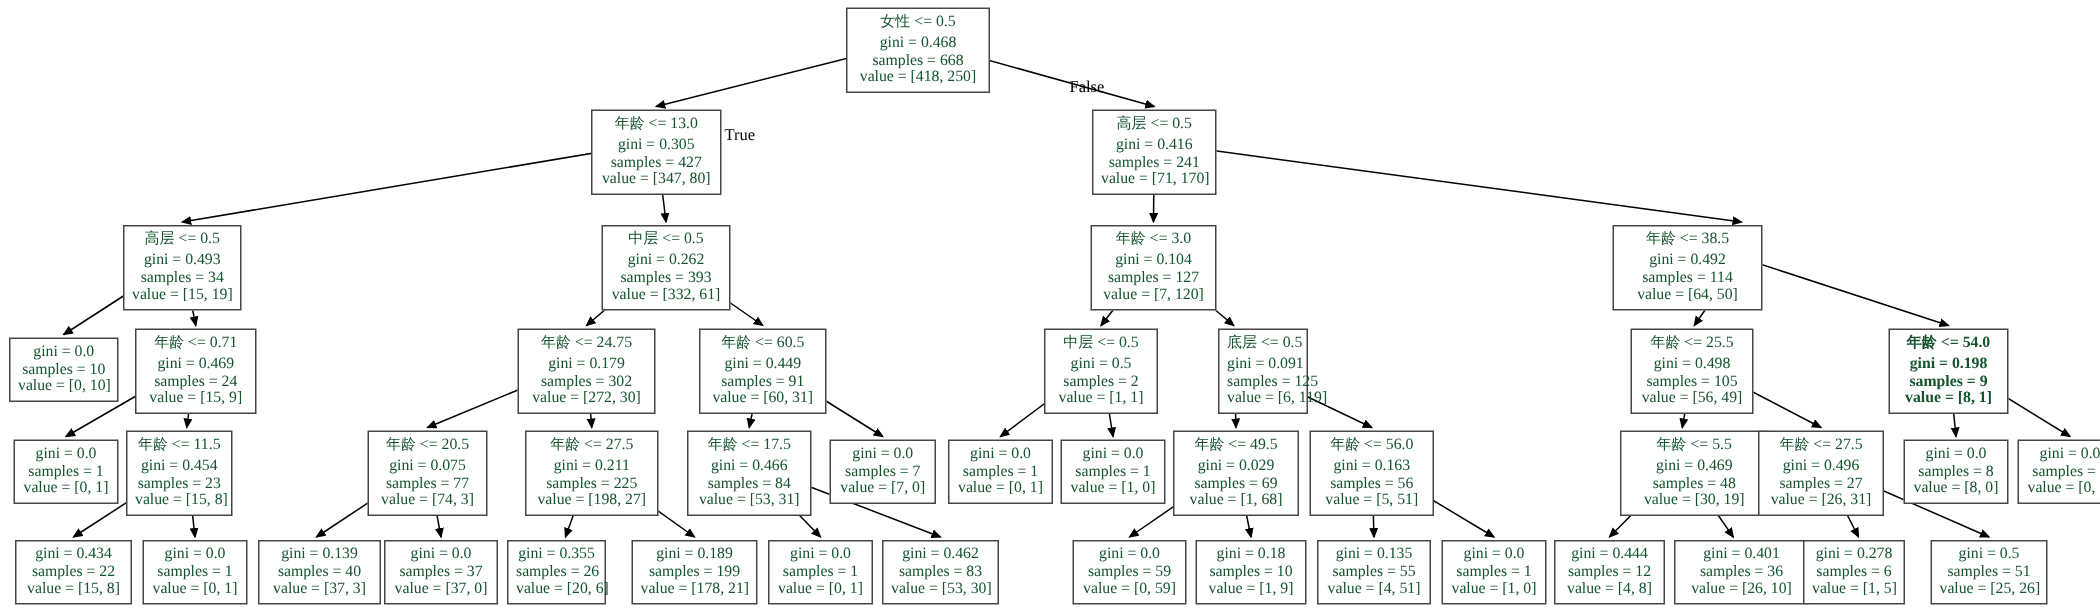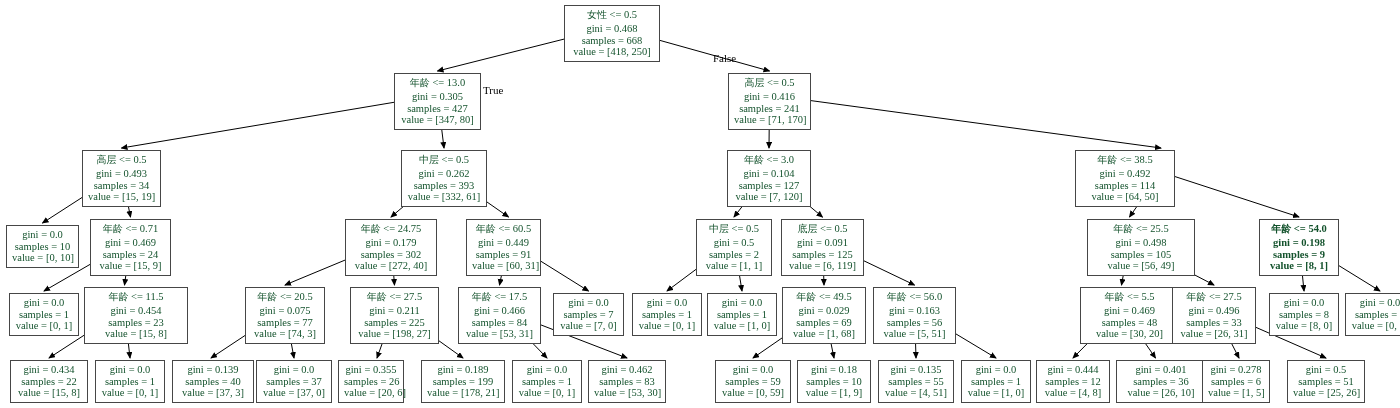--- a/index.html
+++ b/index.html
@@ -163,58 +163,58 @@
       <div class="node" style="left: 90px; top: 219px; width: 81px;">
         <span class="cond"><span class="zh">年</span><span class="zh">龄</span> &lt;= 0.71</span>
         <span class="stat">gini = 0.469</span>
         <span class="stat">samples = 24</span>
         <span class="stat">value = [15, 9]</span>
       </div>
       <div class="node" style="left: 345px; top: 219px; width: 92px;">
         <span class="cond"><span class="zh">年</span><span class="zh">龄</span> &lt;= 24.75</span>
         <span class="stat">gini = 0.179</span>
         <span class="stat">samples = 302</span>
-        <span class="stat">value = [272, 40]</span>
-      </div>
-      <div class="node" style="left: 466px; top: 219px; width: 75px;">
+        <span class="stat">value = [272, 30]</span>
+      </div>
+      <div class="node" style="left: 466px; top: 219px; width: 85px;">
         <span class="cond"><span class="zh">年</span><span class="zh">龄</span> &lt;= 60.5</span>
         <span class="stat">gini = 0.449</span>
         <span class="stat">samples = 91</span>
         <span class="stat">value = [60, 31]</span>
       </div>
       <div class="node" style="left: 696px; top: 219px; width: 76px;">
         <span class="cond"><span class="zh">中</span><span class="zh">层</span> &lt;= 0.5</span>
         <span class="stat">gini = 0.5</span>
         <span class="stat">samples = 2</span>
         <span class="stat">value = [1, 1]</span>
       </div>
-      <div class="node" style="left: 781px; top: 219px; width: 83px;">
+      <div class="node" style="left: 812px; top: 219px; width: 60px;">
         <span class="cond"><span class="zh">底</span><span class="zh">层</span> &lt;= 0.5</span>
         <span class="stat">gini = 0.091</span>
         <span class="stat">samples = 125</span>
         <span class="stat">value = [6, 119]</span>
       </div>
-      <div class="node" style="left: 1087px; top: 219px; width: 108px;">
+      <div class="node" style="left: 1087px; top: 219px; width: 82px;">
         <span class="cond"><span class="zh">年</span><span class="zh">龄</span> &lt;= 25.5</span>
         <span class="stat">gini = 0.498</span>
         <span class="stat">samples = 105</span>
         <span class="stat">value = [56, 49]</span>
       </div>
       <div class="node" style="left: 1259px; top: 219px; width: 80px; font-weight: bold;">
         <span class="cond"><span class="zh">年</span><span class="zh">龄</span> &lt;= 54.0</span>
         <span class="stat">gini = 0.198</span>
         <span class="stat">samples = 9</span>
         <span class="stat">value = [8, 1]</span>
       </div>
       <div class="node" style="left: 9px; top: 293px; width: 70px;">
         <span class="stat">gini = 0.0</span>
         <span class="stat">samples = 1</span>
         <span class="stat">value = [0, 1]</span>
       </div>
-      <div class="node" style="left: 84px; top: 287px; width: 104px;">
+      <div class="node" style="left: 84px; top: 287px; width: 71px;">
         <span class="cond"><span class="zh">年</span><span class="zh">龄</span> &lt;= 11.5</span>
         <span class="stat">gini = 0.454</span>
         <span class="stat">samples = 23</span>
         <span class="stat">value = [15, 8]</span>
       </div>
       <div class="node" style="left: 245px; top: 287px; width: 80px;">
         <span class="cond"><span class="zh">年</span><span class="zh">龄</span> &lt;= 20.5</span>
         <span class="stat">gini = 0.075</span>
         <span class="stat">samples = 77</span>
         <span class="stat">value = [74, 3]</span>
@@ -255,26 +255,26 @@
       <div class="node" style="left: 873px; top: 287px; width: 83px;">
         <span class="cond"><span class="zh">年</span><span class="zh">龄</span> &lt;= 56.0</span>
         <span class="stat">gini = 0.163</span>
         <span class="stat">samples = 56</span>
         <span class="stat">value = [5, 51]</span>
       </div>
       <div class="node" style="left: 1080px; top: 287px; width: 99px;">
         <span class="cond"><span class="zh">年</span><span class="zh">龄</span> &lt;= 5.5</span>
         <span class="stat">gini = 0.469</span>
         <span class="stat">samples = 48</span>
-        <span class="stat">value = [30, 20]</span>
+        <span class="stat">value = [30, 19]</span>
       </div>
       <div class="node" style="left: 1172px; top: 287px; width: 84px;">
         <span class="cond"><span class="zh">年</span><span class="zh">龄</span> &lt;= 27.5</span>
         <span class="stat">gini = 0.496</span>
-        <span class="stat">samples = 33</span>
+        <span class="stat">samples = 27</span>
         <span class="stat">value = [26, 31]</span>
       </div>
       <div class="node" style="left: 1269px; top: 293px; width: 70px;">
         <span class="stat">gini = 0.0</span>
         <span class="stat">samples = 8</span>
         <span class="stat">value = [8, 0]</span>
       </div>
       <div class="node" style="left: 1345px; top: 293px; width: 70px;">
         <span class="stat">gini = 0.0</span>
         <span class="stat">samples = 1</span>

